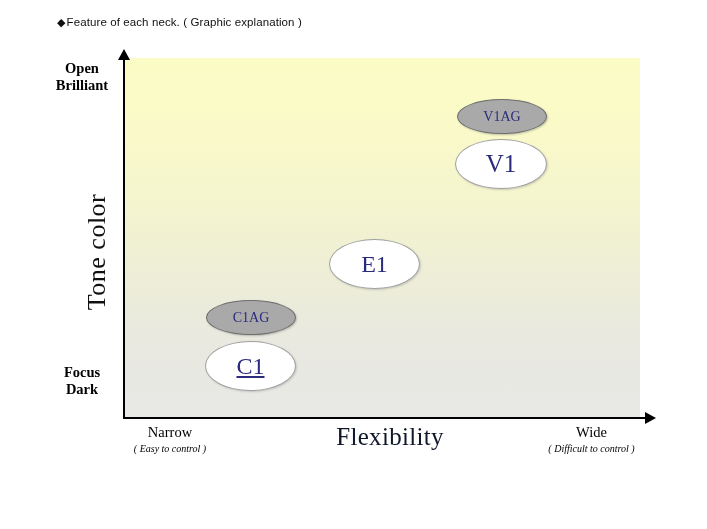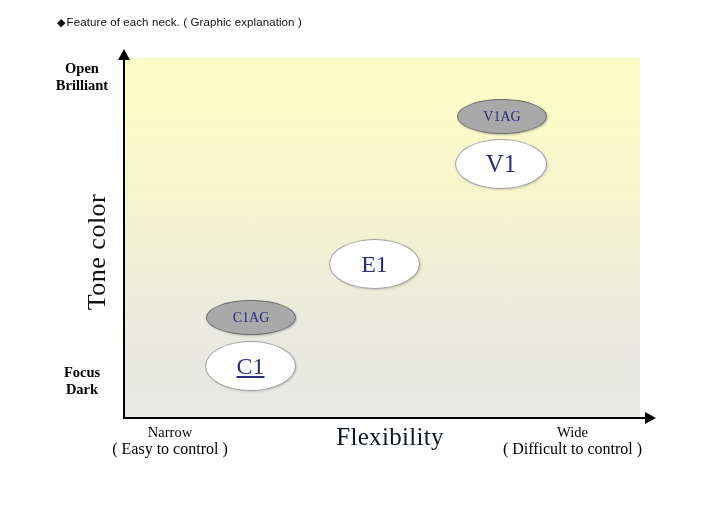--- a/index.html
+++ b/index.html
@@ -135,26 +135,27 @@
     font-family: "Liberation Serif", serif;
     color: #000000;
     white-space: nowrap;
   }
   .x-tick-group .main {
     font-size: 14.5px;
     line-height: 17px;
     display: block;
   }
   .x-tick-group .sub {
-    font-size: 16px;
+    font-size: 10px;
     line-height: 16px;
     display: block;
+    font-style: italic;
   }
   #x-label-left  { left: 105px; top: 424px; width: 130px; }
-  #x-label-right { left: 485px; top: 424px; width: 175px; }
+  #x-label-right { left: 504px; top: 424px; width: 175px; }
 
   
   .bubble {
     position: absolute;
     border-radius: 50%;
     display: flex;
     align-items: center;
     justify-content: center;
     font-family: "Liberation Serif", serif;
     color: #2b2b7e;

